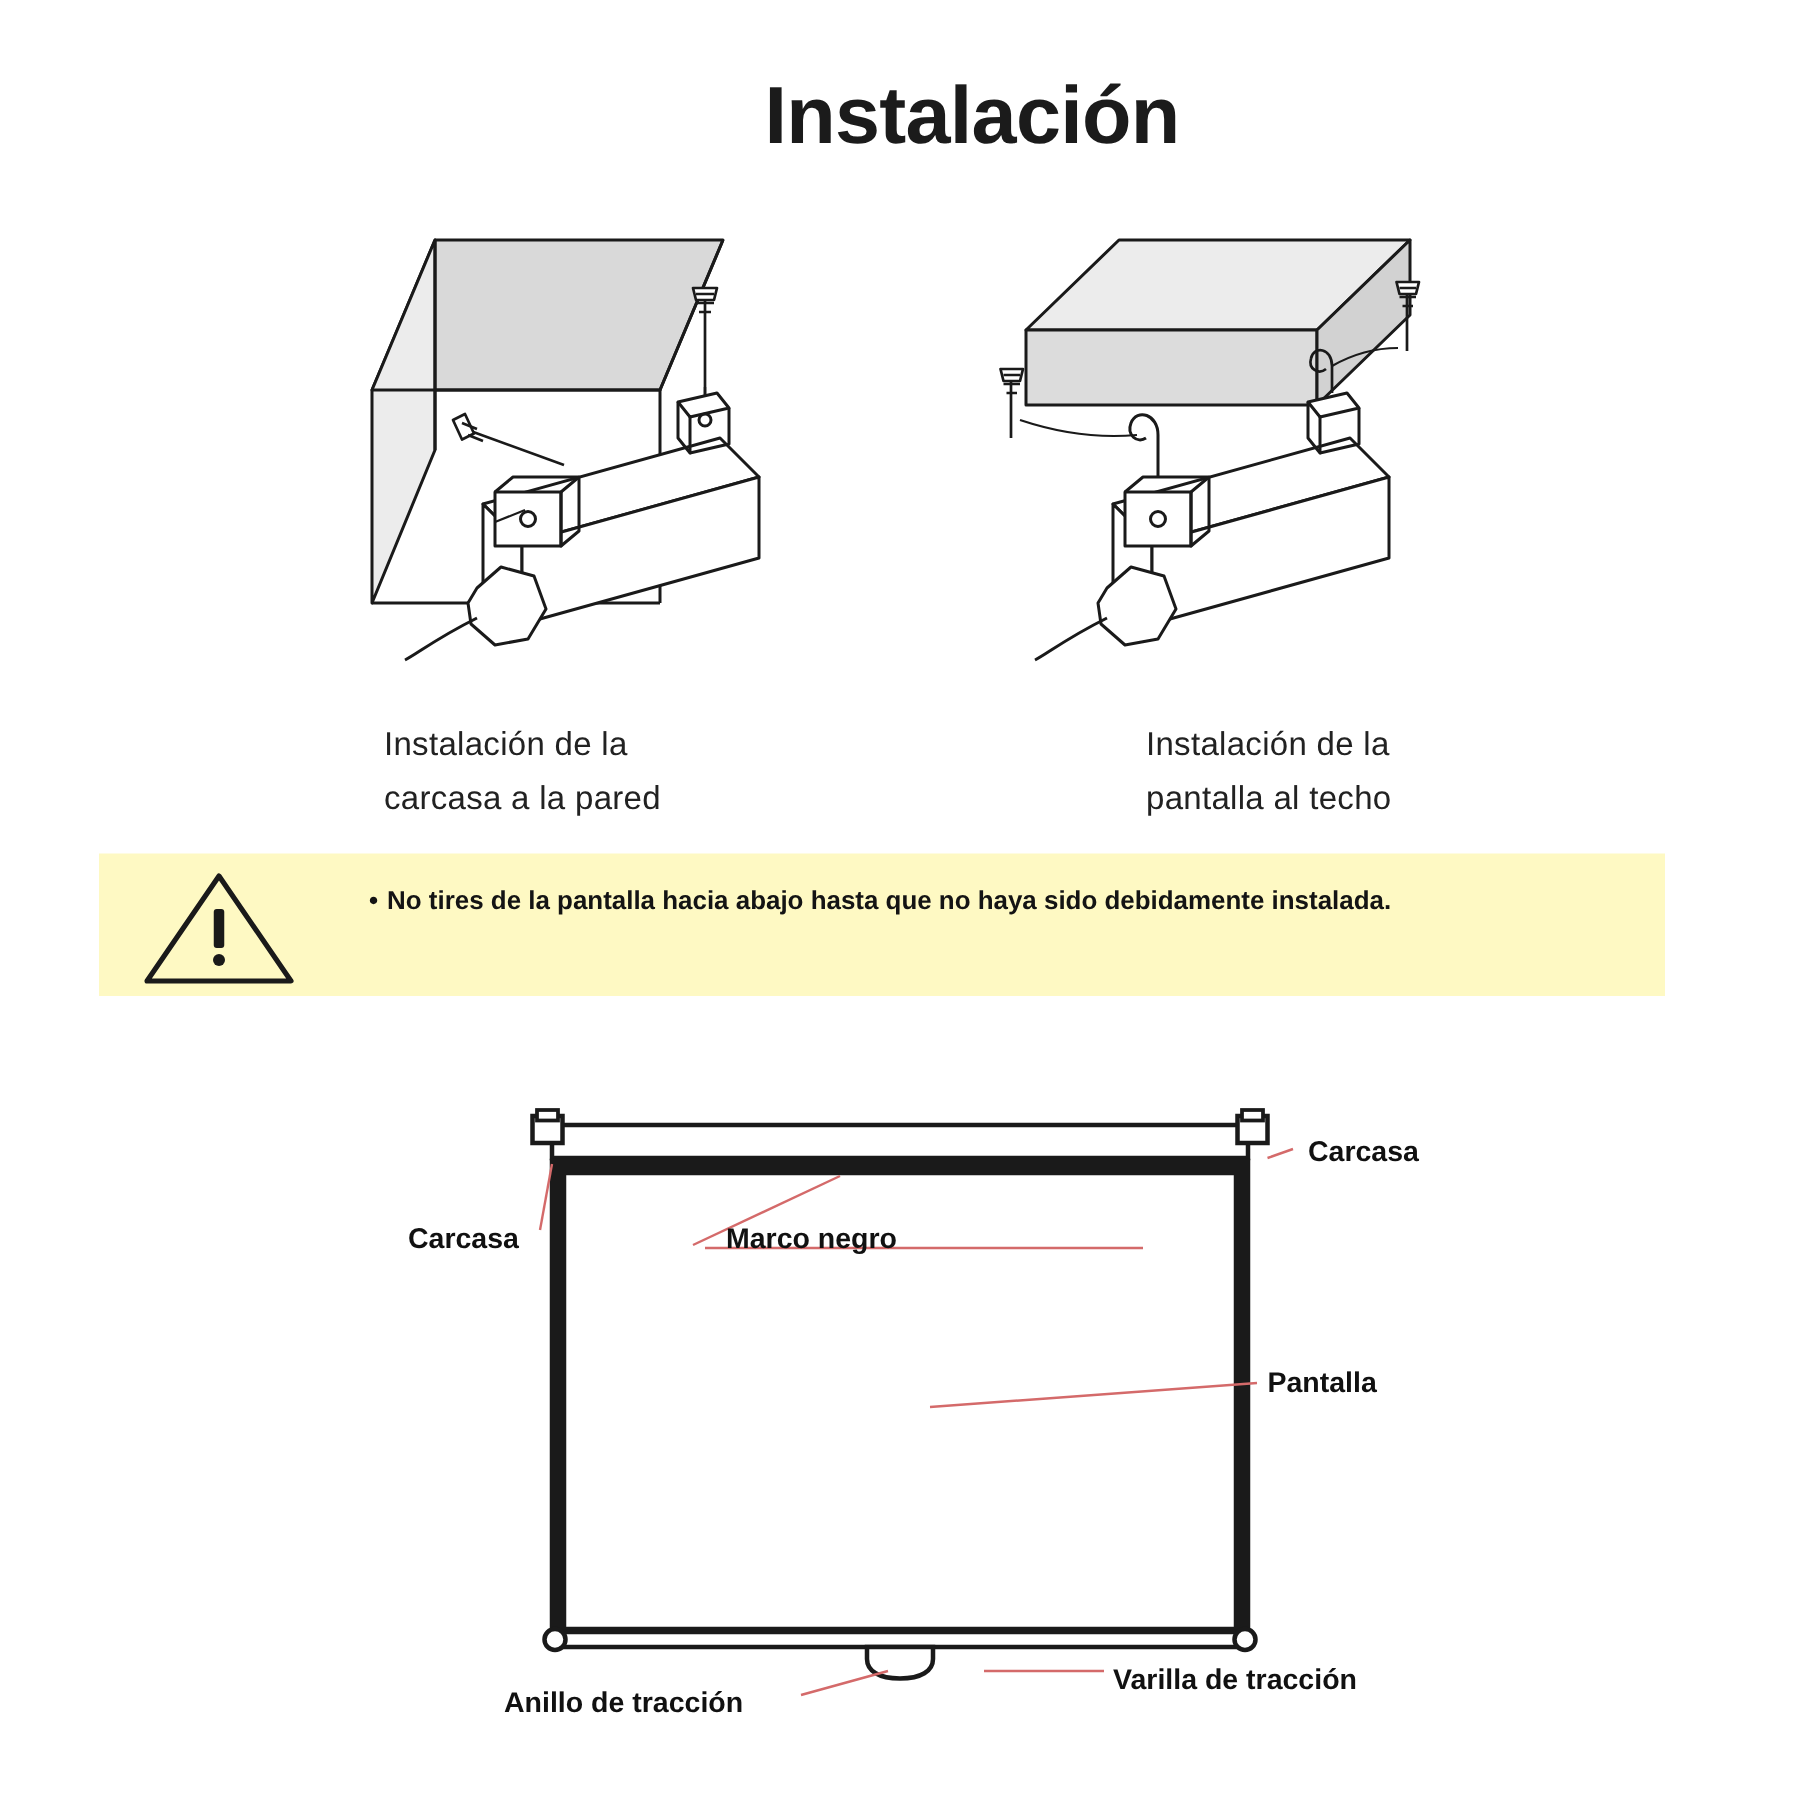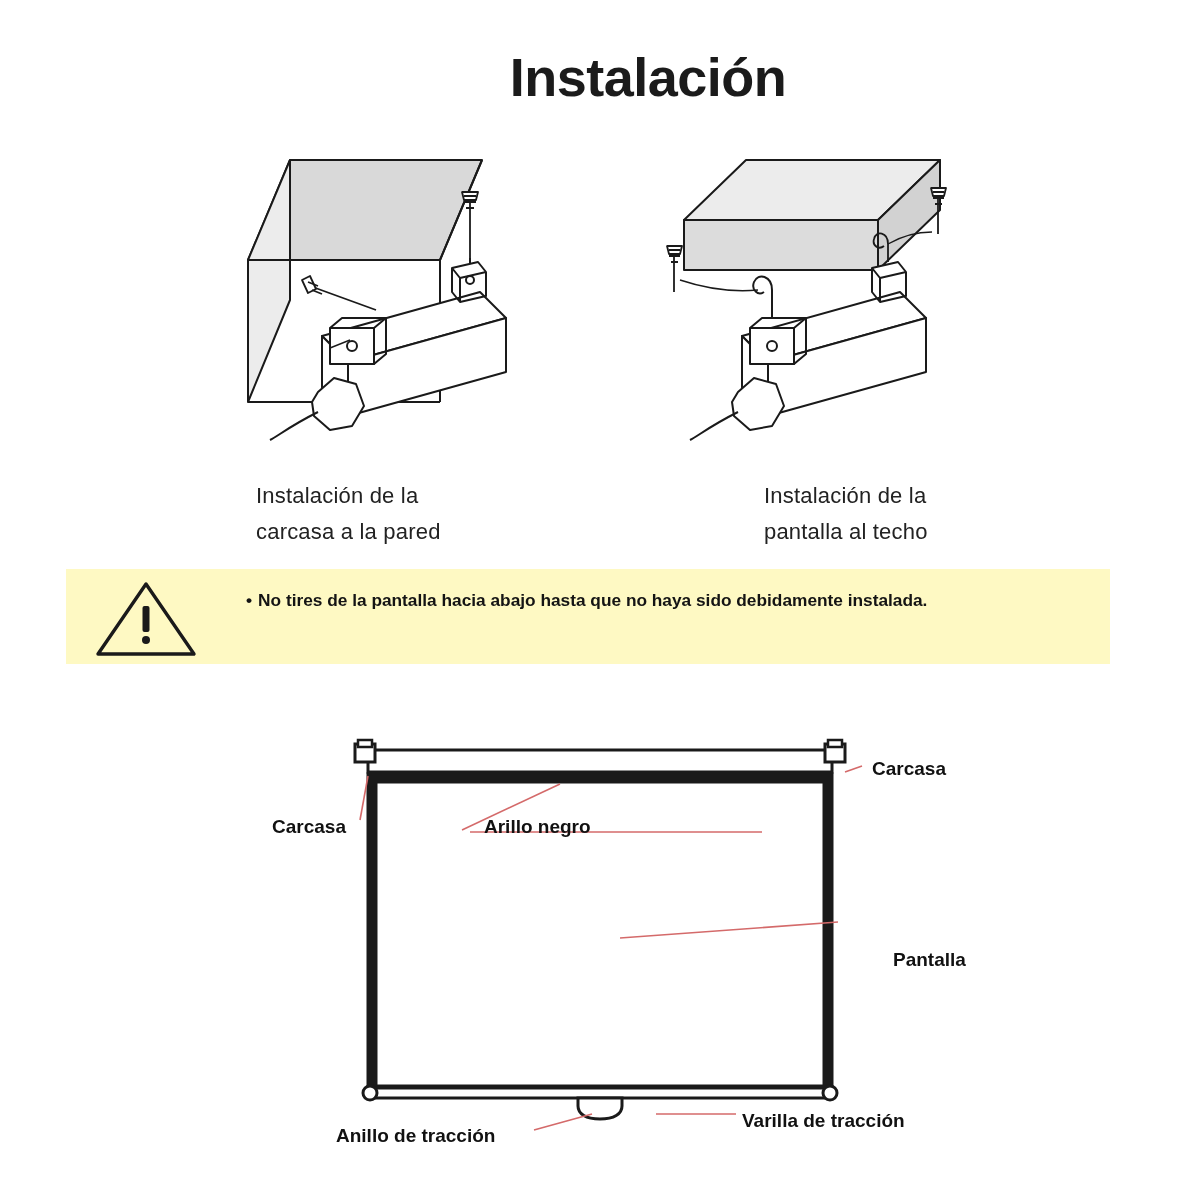--- a/index.html
+++ b/index.html
@@ -89,21 +89,21 @@
   .lbl {
     position: absolute;
     font-size: 19px;
     font-weight: bold;
     color: #111;
     white-space: nowrap;
   }
   .lbl-arillo { left: 872px; top: 58px; }
   .lbl-carcasa { left: 272px; top: 116px; }
   .lbl-marco { left: 484px; top: 116px; }
-  .lbl-pantalla { left: 893px; top: 212px; margin-top: 37px; }
+  .lbl-pantalla { left: 845px; top: 212px; }
   .lbl-anillo { left: 336px; top: 425px; }
   .lbl-varilla { left: 742px; top: 410px; }
 </style>
 </head>
 <body>
 
 <div class="page-title">Instalación</div>
 
 <div class="illus illus-wall">
   <svg width="320" height="330" viewBox="0 0 320 330" xmlns="http://www.w3.org/2000/svg">
@@ -248,17 +248,17 @@
       <path d="M760,130 L640,130" opacity="0"></path>
       <path d="M470,132 L762,132"></path>
       <path d="M620,238 L838,222"></path>
       <path d="M534,430 L592,414"></path>
       <path d="M736,414 L656,414"></path>
     </g>
   </svg>
 
   <div class="lbl lbl-arillo">Carcasa</div>
   <div class="lbl lbl-carcasa">Carcasa</div>
-  <div class="lbl lbl-marco">Arillo negro</div>
+  <div class="lbl lbl-marco">Marco negro</div>
   <div class="lbl lbl-pantalla">Pantalla</div>
   <div class="lbl lbl-anillo">Anillo de tracción</div>
   <div class="lbl lbl-varilla">Varilla de tracción</div>
 </div>
 
 </body></html>

